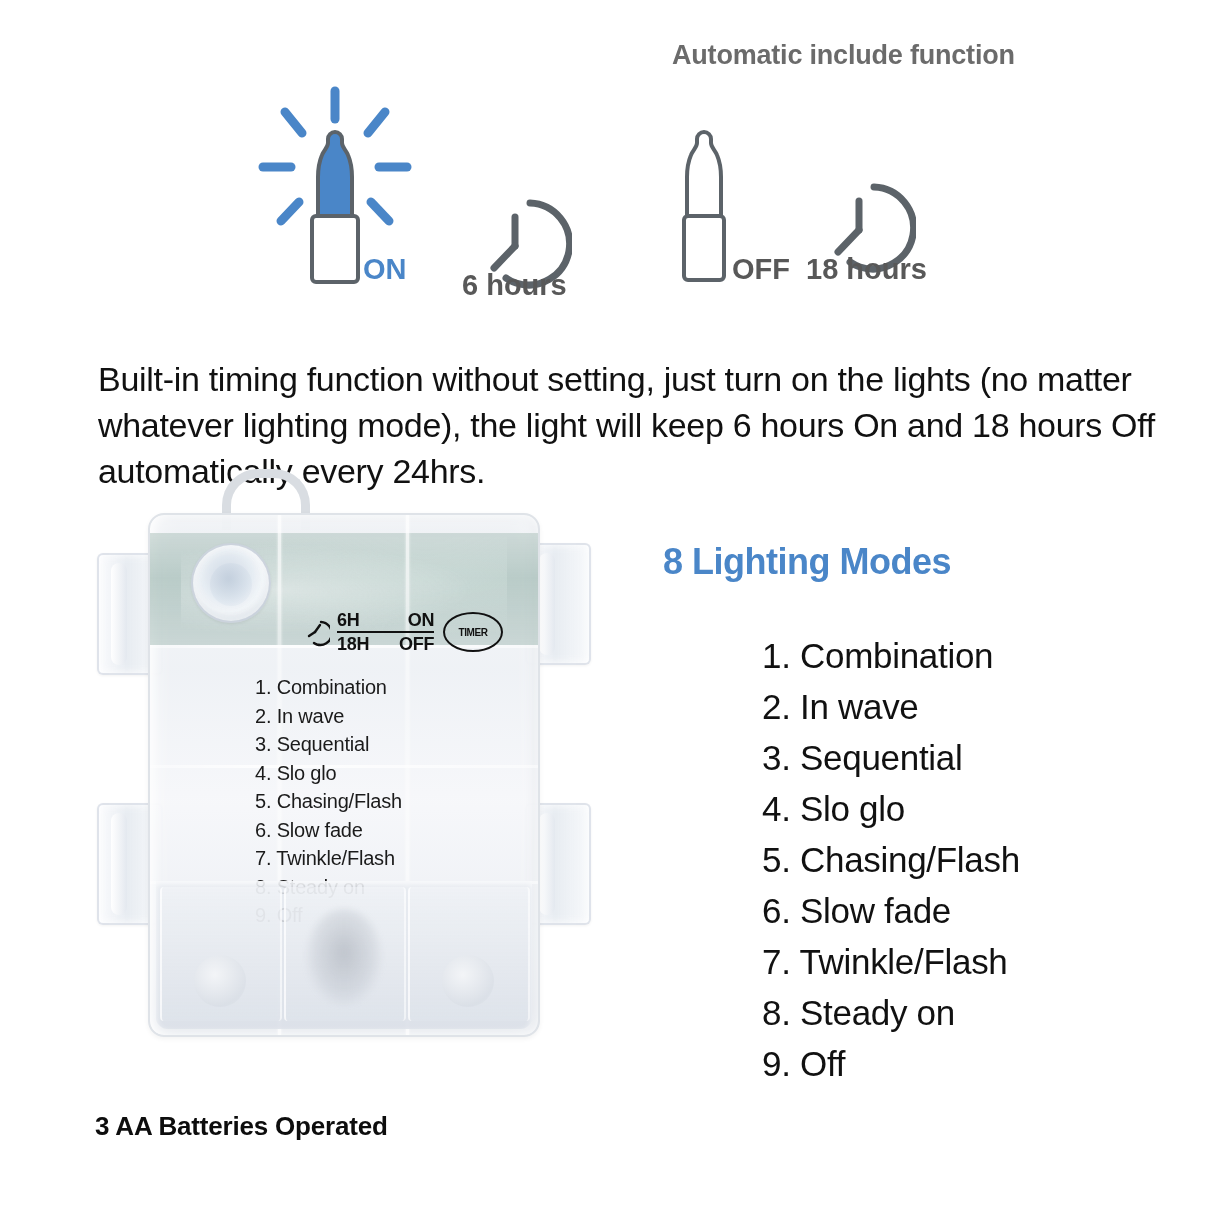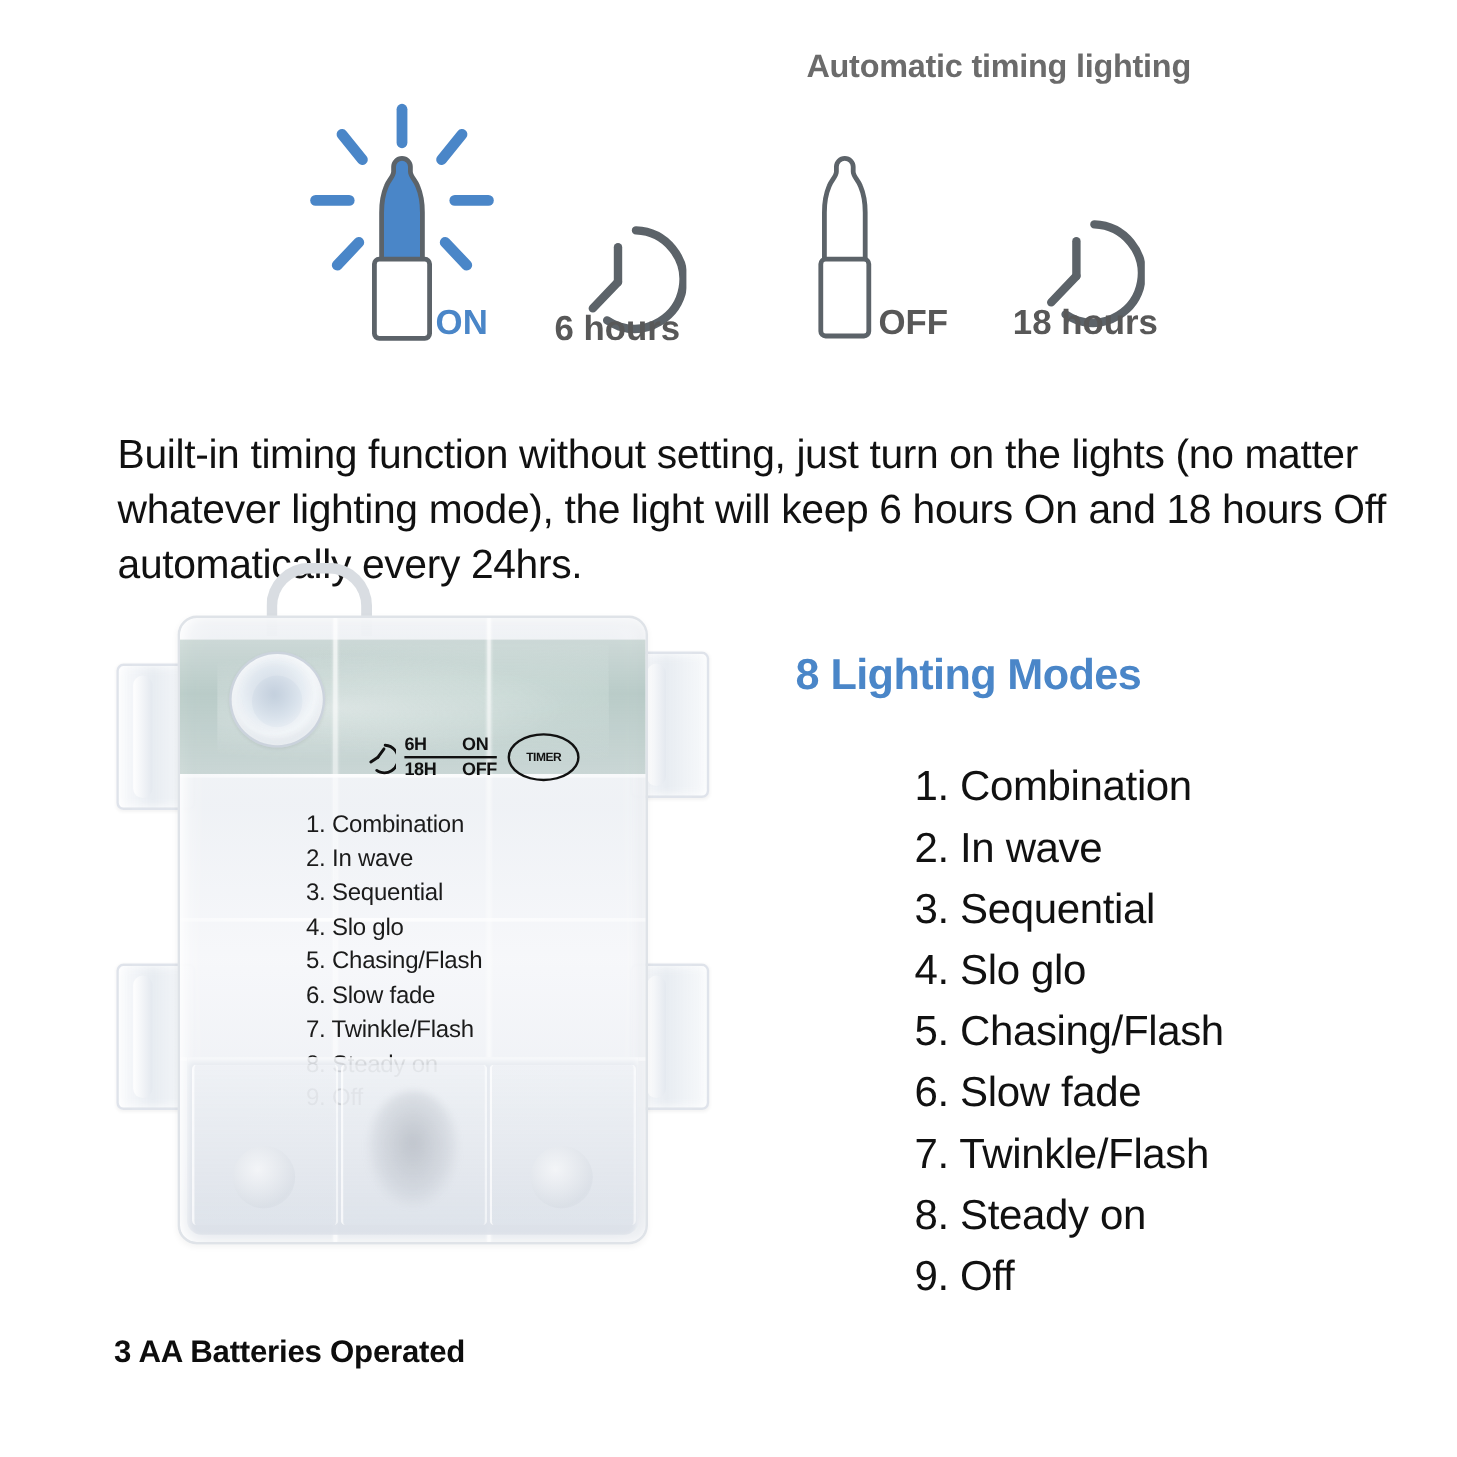--- a/index.html
+++ b/index.html
@@ -195,25 +195,26 @@
   }
   #timer-clock-glyph { flex: 0 0 auto; }
   #timer-hours-table {
     display: flex;
     flex-direction: column;
     line-height: 1;
   }
   .timer-row {
     display: flex;
     align-items: baseline;
-    gap: 14px;
-    font-size: 15px;
+    gap: 28px;
+    font-size: 18px;
     font-weight: bold;
     letter-spacing: -0.3px;
     white-space: nowrap;
+    justify-content: space-between;
   }
   .timer-row .hrs { min-width: 34px; }
   #timer-divider-line {
     height: 2px;
     background: #111;
     margin: 2px 0;
   }
   #timer-button-badge {
     width: 56px;
     height: 36px;
@@ -346,21 +347,21 @@
     font-size: 35px;
     line-height: 51px;
     color: #111111;
     letter-spacing: -0.3px;
     white-space: nowrap;
   }
 </style>
 </head>
 <body>
 
-<div id="auto-timing-header">Automatic timing lighting</div>
+<div id="auto-timing-header">Automatic include function</div>
 
 <div id="icon-row">
 
   <div class="icon-cell" style="left:255px; top:0;">
     <svg width="160" height="200" viewBox="0 0 160 200">
       <g stroke="#4a86c8" stroke-width="9" stroke-linecap="round">
         <line x1="80" y1="6" x2="80" y2="34"></line>
         <line x1="30" y1="27" x2="47" y2="48"></line>
         <line x1="130" y1="27" x2="113" y2="48"></line>
         <line x1="8" y1="82" x2="36" y2="82"></line>
@@ -369,40 +370,40 @@
         <line x1="134" y1="136" x2="116" y2="117"></line>
       </g>
       <path d="M80 47 a7 7 0 0 1 7 7 v4 c0 4 4 7 6 12
                c3 7 4 14 4 22 v40 h-34 v-40 c0-8 1-15 4-22
                c2-5 6-8 6-12 v-4 a7 7 0 0 1 7-7 z" fill="#4a86c8" stroke="#5c6369" stroke-width="4" stroke-linejoin="round"></path>
       <rect x="57" y="131" width="46" height="66" rx="4" fill="#ffffff" stroke="#5c6369" stroke-width="4"></rect>
     </svg>
     <div class="icon-label label-blue" style="left:108px; top:168px;">ON</div>
   </div>
 
-  <div class="icon-cell" style="left:462px; top:5px;">
+  <div class="icon-cell" style="left:462px; top:16px;">
     <svg width="110" height="130" viewBox="0 0 110 130" style="margin-top:88px">
       <path d="M68 14 a41 41 0 1 1 -14 80 a41 41 0 0 1 -10 -5" fill="none" stroke="#5c6369" stroke-width="7" stroke-linecap="round"></path>
       <line x1="53" y1="57" x2="53" y2="28" stroke="#5c6369" stroke-width="7" stroke-linecap="round"></line>
       <line x1="53" y1="57" x2="32" y2="79" stroke="#5c6369" stroke-width="7" stroke-linecap="round"></line>
     </svg>
     <div class="icon-label label-gray" style="left:0px; top:168px;">6 hours</div>
   </div>
 
   <div class="icon-cell" style="left:660px; top:0;">
     <svg width="120" height="200" viewBox="0 0 120 200" style="margin-top:22px">
       <path d="M44 25 a7 7 0 0 1 7 7 v4 c0 4 4 7 6 12
                c3 7 4 14 4 22 v40 h-34 v-40 c0-8 1-15 4-22
                c2-5 6-8 6-12 v-4 a7 7 0 0 1 7-7 z" fill="#ffffff" stroke="#5c6369" stroke-width="4" stroke-linejoin="round"></path>
       <rect x="24" y="109" width="40" height="64" rx="4" fill="#ffffff" stroke="#5c6369" stroke-width="4"></rect>
     </svg>
     <div class="icon-label label-gray" style="left:72px; top:168px;">OFF</div>
   </div>
 
-  <div class="icon-cell" style="left:844px; top:0;">
+  <div class="icon-cell" style="left:806px; top:0;">
     <svg width="110" height="130" viewBox="0 0 110 130" style="margin-top:88px">
       <path d="M68 14 a41 41 0 1 1 -14 80 a41 41 0 0 1 -10 -5" fill="none" stroke="#5c6369" stroke-width="7" stroke-linecap="round"></path>
       <line x1="53" y1="57" x2="53" y2="28" stroke="#5c6369" stroke-width="7" stroke-linecap="round"></line>
       <line x1="53" y1="57" x2="32" y2="79" stroke="#5c6369" stroke-width="7" stroke-linecap="round"></line>
     </svg>
     <div class="icon-label label-gray" style="left:0px; top:168px;">18 hours</div>
   </div>
 </div>
 
 <p id="intro-paragraph">Built-in timing function without setting, just turn on the lights (no matter whatever lighting mode), the light will keep 6 hours On and 18 hours Off automatically every 24hrs.</p>

